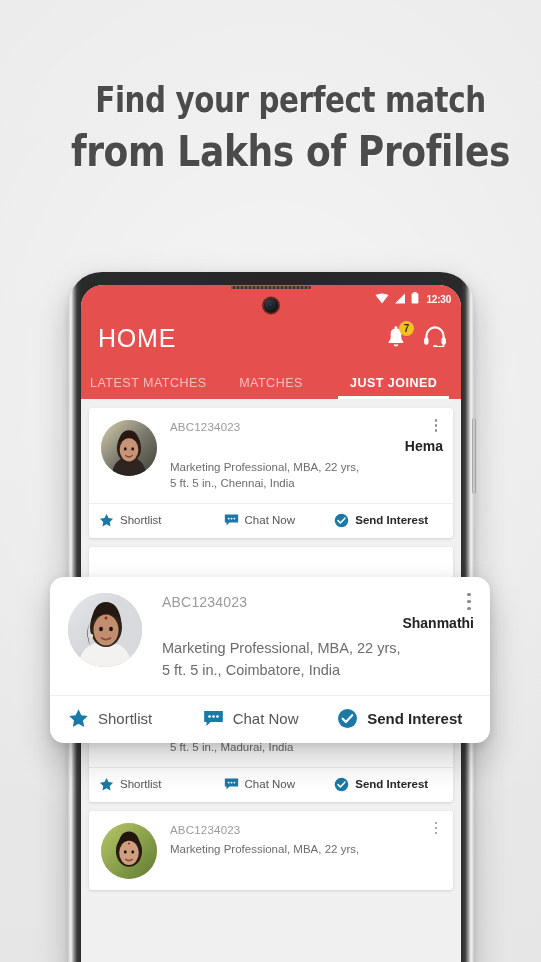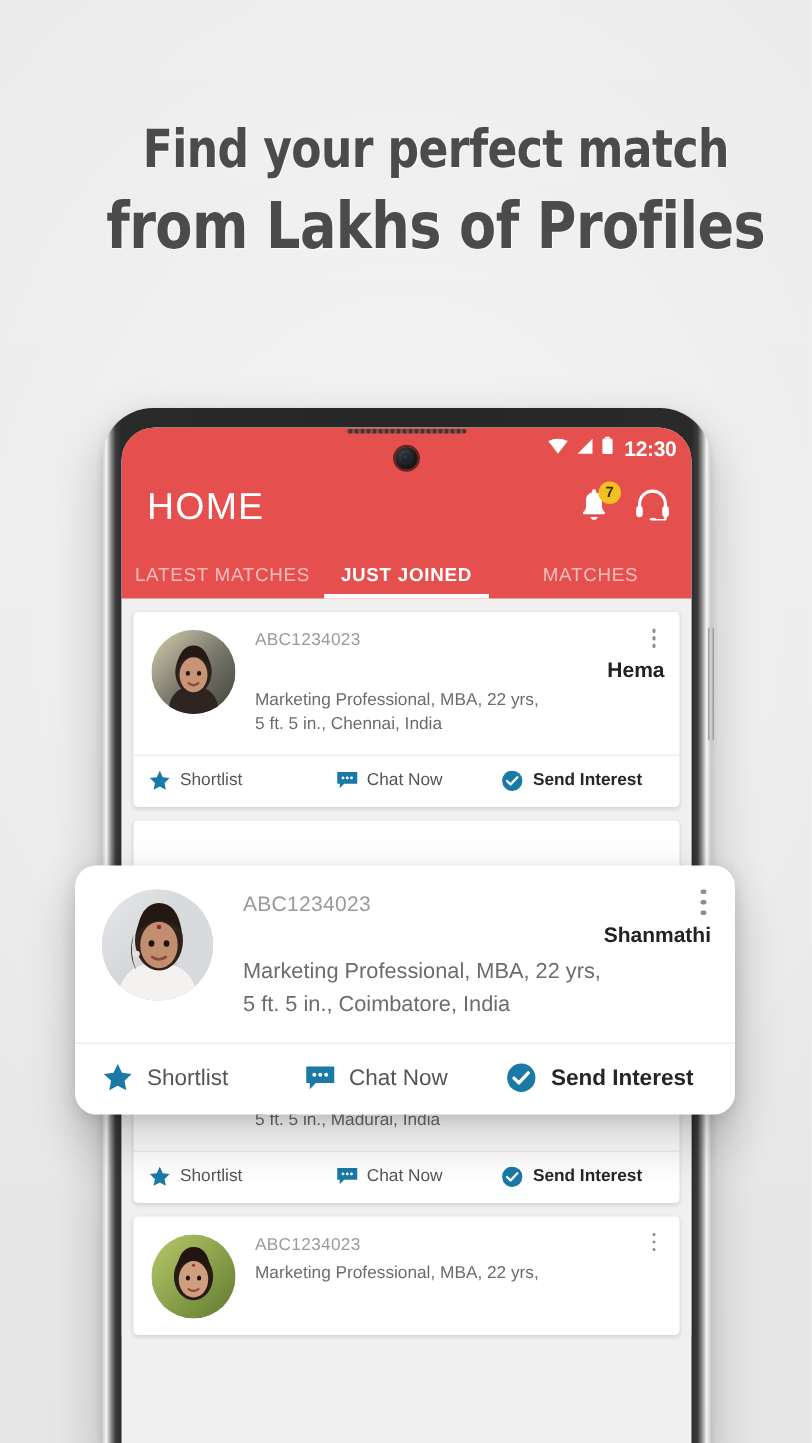--- a/index.html
+++ b/index.html
@@ -105,21 +105,21 @@
     height: 28px;
     display: flex;
     align-items: center;
     justify-content: flex-end;
     padding: 0 10px 0 0;
     gap: 5px;
     color: #ffffff;
   }
   .sb-icon { display: block; }
   .clock {
-    font-size: 14px;
+    font-size: 10px;
     font-weight: bold;
     letter-spacing: -0.2px;
     margin-left: 2px;
     color: #fff;
   }
 
   
   .speaker-slit {
     position: absolute;
     left: 50%;
@@ -384,22 +384,22 @@
               <rect x="18.5" y="12.4" width="4.4" height="7.4" rx="2.1" fill="#fff"></rect>
               <path d="M20.7 19.6 v0.5 a1.7 1.7 0 0 1 -1.7 1.7 h-5.1" fill="none" stroke="#fff" stroke-width="1.7" stroke-linecap="round"></path>
               <ellipse cx="12.3" cy="21.2" rx="2.2" ry="1.1" fill="#fff"></ellipse>
             </svg>
           </div>
         </div>
       </div>
 
       <div class="tabs">
         <div class="tab">LATEST MATCHES</div>
+        <div class="tab">MATCHES</div>
         <div class="tab active">JUST JOINED</div>
-        <div class="tab">MATCHES</div>
       </div>
     </div>
 
     <div class="list">
 
       <div class="card">
         <div class="card-body">
           <div class="avatar">
             <svg viewBox="0 0 60 60">
               <defs>

